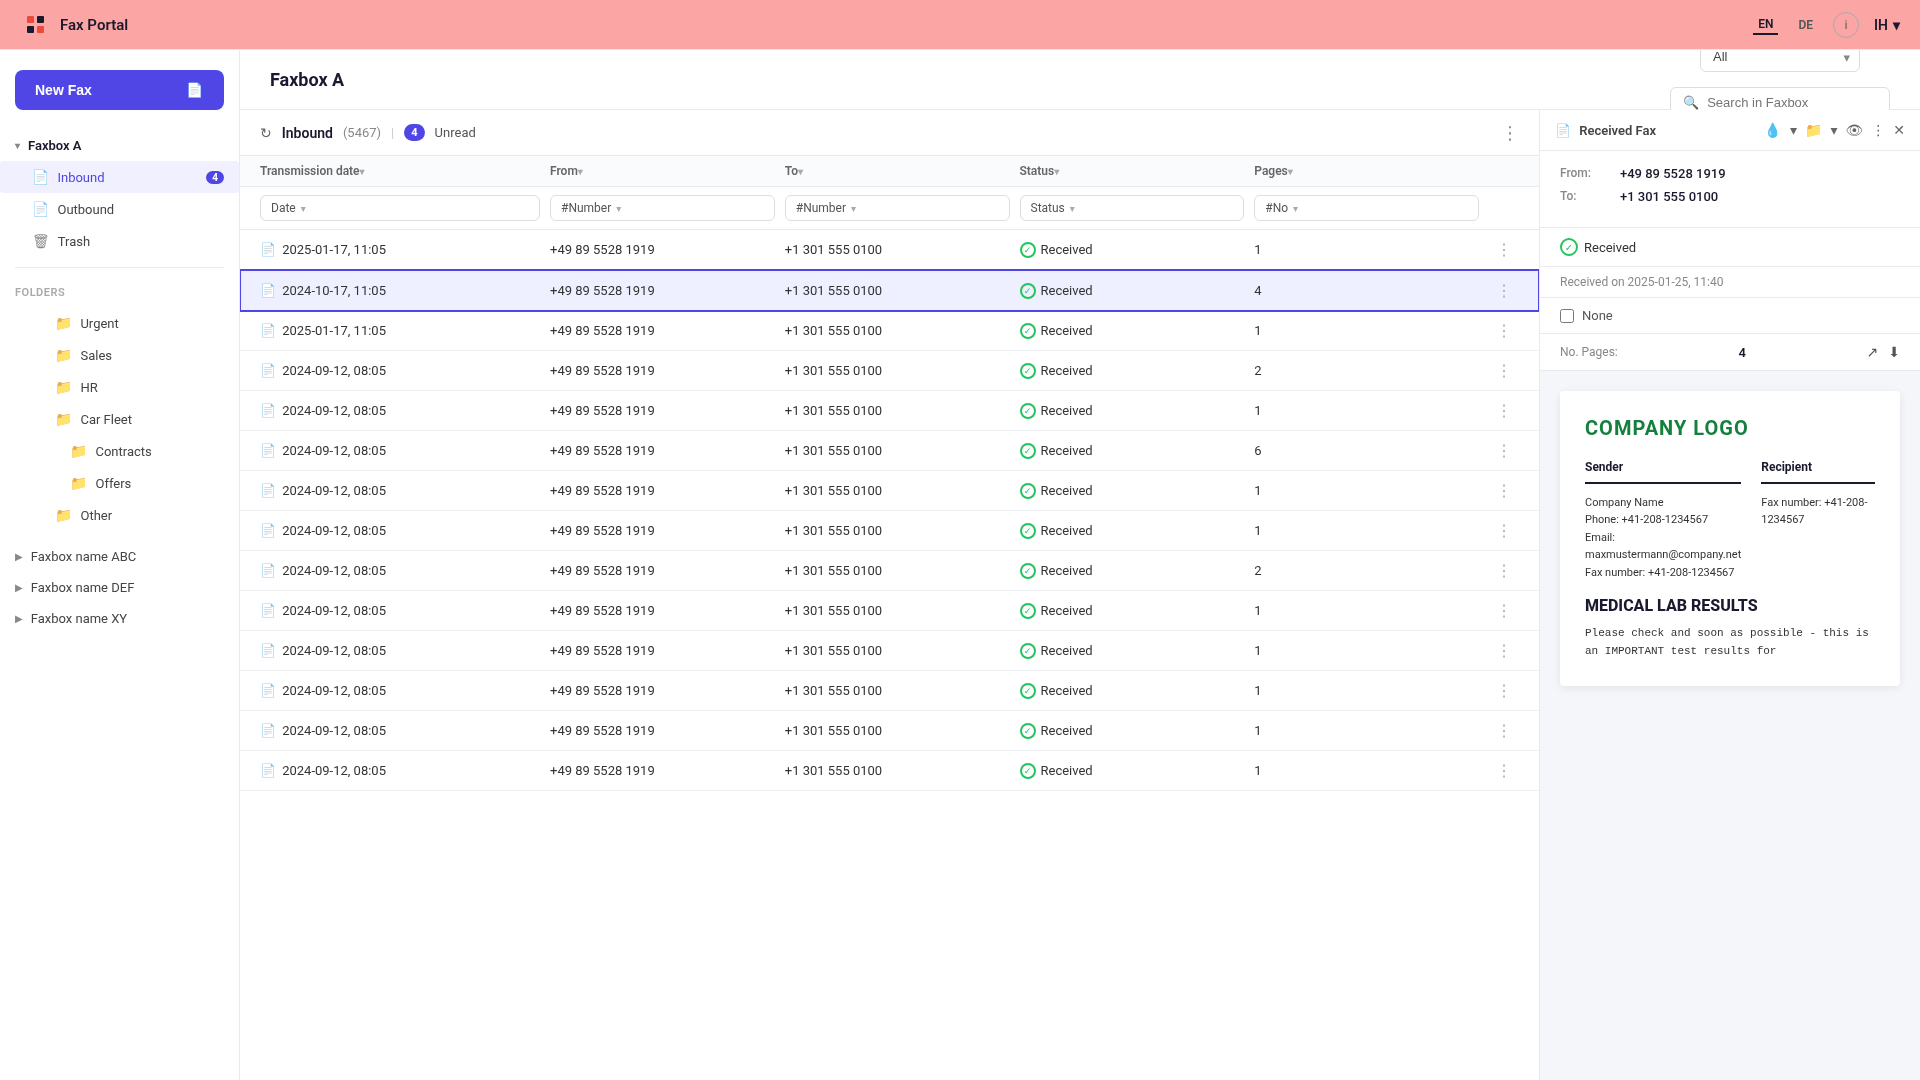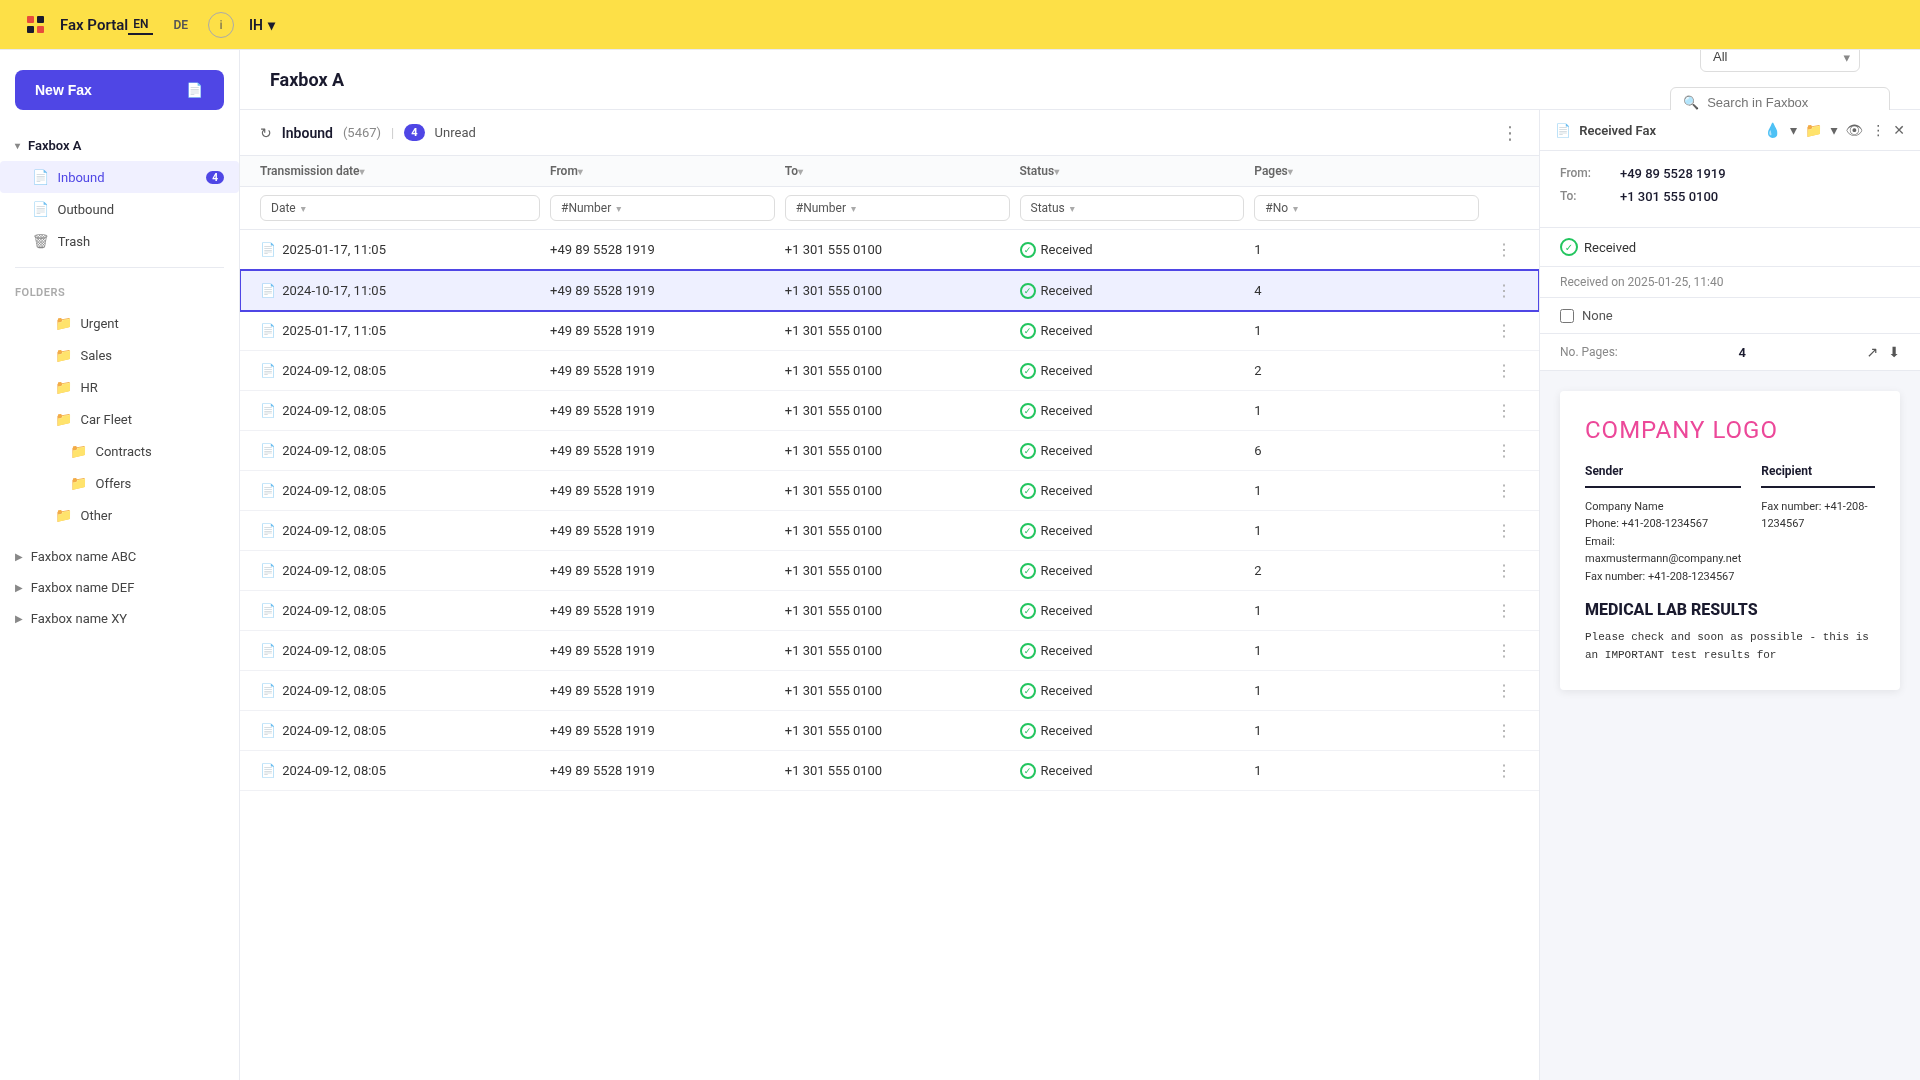--- a/index.html
+++ b/index.html
@@ -1,19 +1,19 @@
 <!DOCTYPE html>
 <html><head>
   <meta charset="utf-8">
   <style>
     * { margin: 0; padding: 0; box-sizing: border-box; }
     body { font-family: -apple-system, BlinkMacSystemFont, 'Segoe UI', Roboto, sans-serif; font-size: 13px; color: #1a1a2e; background: #f5f6fa; height: 1080px; width: 1920px; overflow: hidden; }
 
     
-    .topbar { display: flex; align-items: center; height: 50px; background: #fde047; border-bottom: 1px solid #e8eaf0; padding: 0 20px; }
+    .topbar { display: flex; align-items: center; justify-content: space-between; height: 50px; background: #fca5a5; border-bottom: 1px solid #e8eaf0; padding: 0 20px; }
     .topbar-left { display: flex; align-items: center; gap: 10px; }
     .app-logo { width: 30px; height: 30px; display: flex; align-items: center; justify-content: center; }
     .logo-dots { display: grid; grid-template-columns: 1fr 1fr; gap: 3px; }
     .logo-dot { width: 7px; height: 7px; background: #e74c3c; border-radius: 1px; }
     .app-title { font-size: 15px; font-weight: 600; color: #1a1a2e; }
     .topbar-right { display: flex; align-items: center; gap: 15px; }
     .lang-btn { font-size: 12px; font-weight: 600; color: #555; cursor: pointer; padding: 2px 5px; }
     .lang-btn.active { color: #1a1a2e; border-bottom: 2px solid #1a1a2e; }
     .info-icon { width: 26px; height: 26px; border-radius: 50%; border: 1.5px solid #aaa; display: flex; align-items: center; justify-content: center; font-size: 12px; color: #555; cursor: pointer; }
     .user-btn { display: flex; align-items: center; gap: 5px; cursor: pointer; font-size: 14px; font-weight: 600; }
@@ -109,21 +109,21 @@
     .preview-tag-row { padding: 10px 20px; border-bottom: 1px solid #e8eaf0; display: flex; align-items: center; gap: 8px; }
     .tag-checkbox { width: 14px; height: 14px; border: 1.5px solid #ccc; border-radius: 3px; cursor: pointer; }
     .tag-label { font-size: 13px; color: #555; }
     .pages-row { padding: 10px 20px; display: flex; align-items: center; justify-content: space-between; border-bottom: 1px solid #e8eaf0; }
     .pages-label { font-size: 12px; color: #888; }
     .pages-value { font-size: 13px; font-weight: 600; color: #1a1a2e; }
     .pages-actions { display: flex; align-items: center; gap: 10px; }
     .page-action-btn { color: #555; cursor: pointer; font-size: 14px; }
     .preview-doc { flex: 1; overflow-y: auto; padding: 20px; background: #f5f6fa; }
     .doc-card { background: #fff; padding: 25px; box-shadow: 0 2px 8px rgba(0,0,0,0.08); border-radius: 4px; }
-    .doc-logo { font-size: 24px; font-weight: 400; color: #ec4899; margin-bottom: 20px; letter-spacing: 1px; }
+    .doc-logo { font-size: 20px; font-weight: 700; color: #15803d; margin-bottom: 20px; letter-spacing: 1px; }
     .doc-columns { display: grid; grid-template-columns: 1fr 1fr; gap: 20px; margin-bottom: 15px; }
     .doc-col-header { font-size: 12px; font-weight: 700; color: #1a1a2e; margin-bottom: 8px; }
     .doc-col-divider { height: 1.5px; background: #1a1a2e; margin-bottom: 10px; }
     .doc-col-text { font-size: 11px; color: #333; line-height: 1.6; }
     .doc-section-title { font-size: 16px; font-weight: 800; color: #1a1a2e; margin: 15px 0 10px 0; text-align: left; }
     .doc-section-text { font-size: 11px; color: #333; line-height: 1.6; font-family: Liberation Mono, monospace; }
 
     
     ::-webkit-scrollbar { width: 6px; }
     ::-webkit-scrollbar-track { background: #f1f1f1; }

